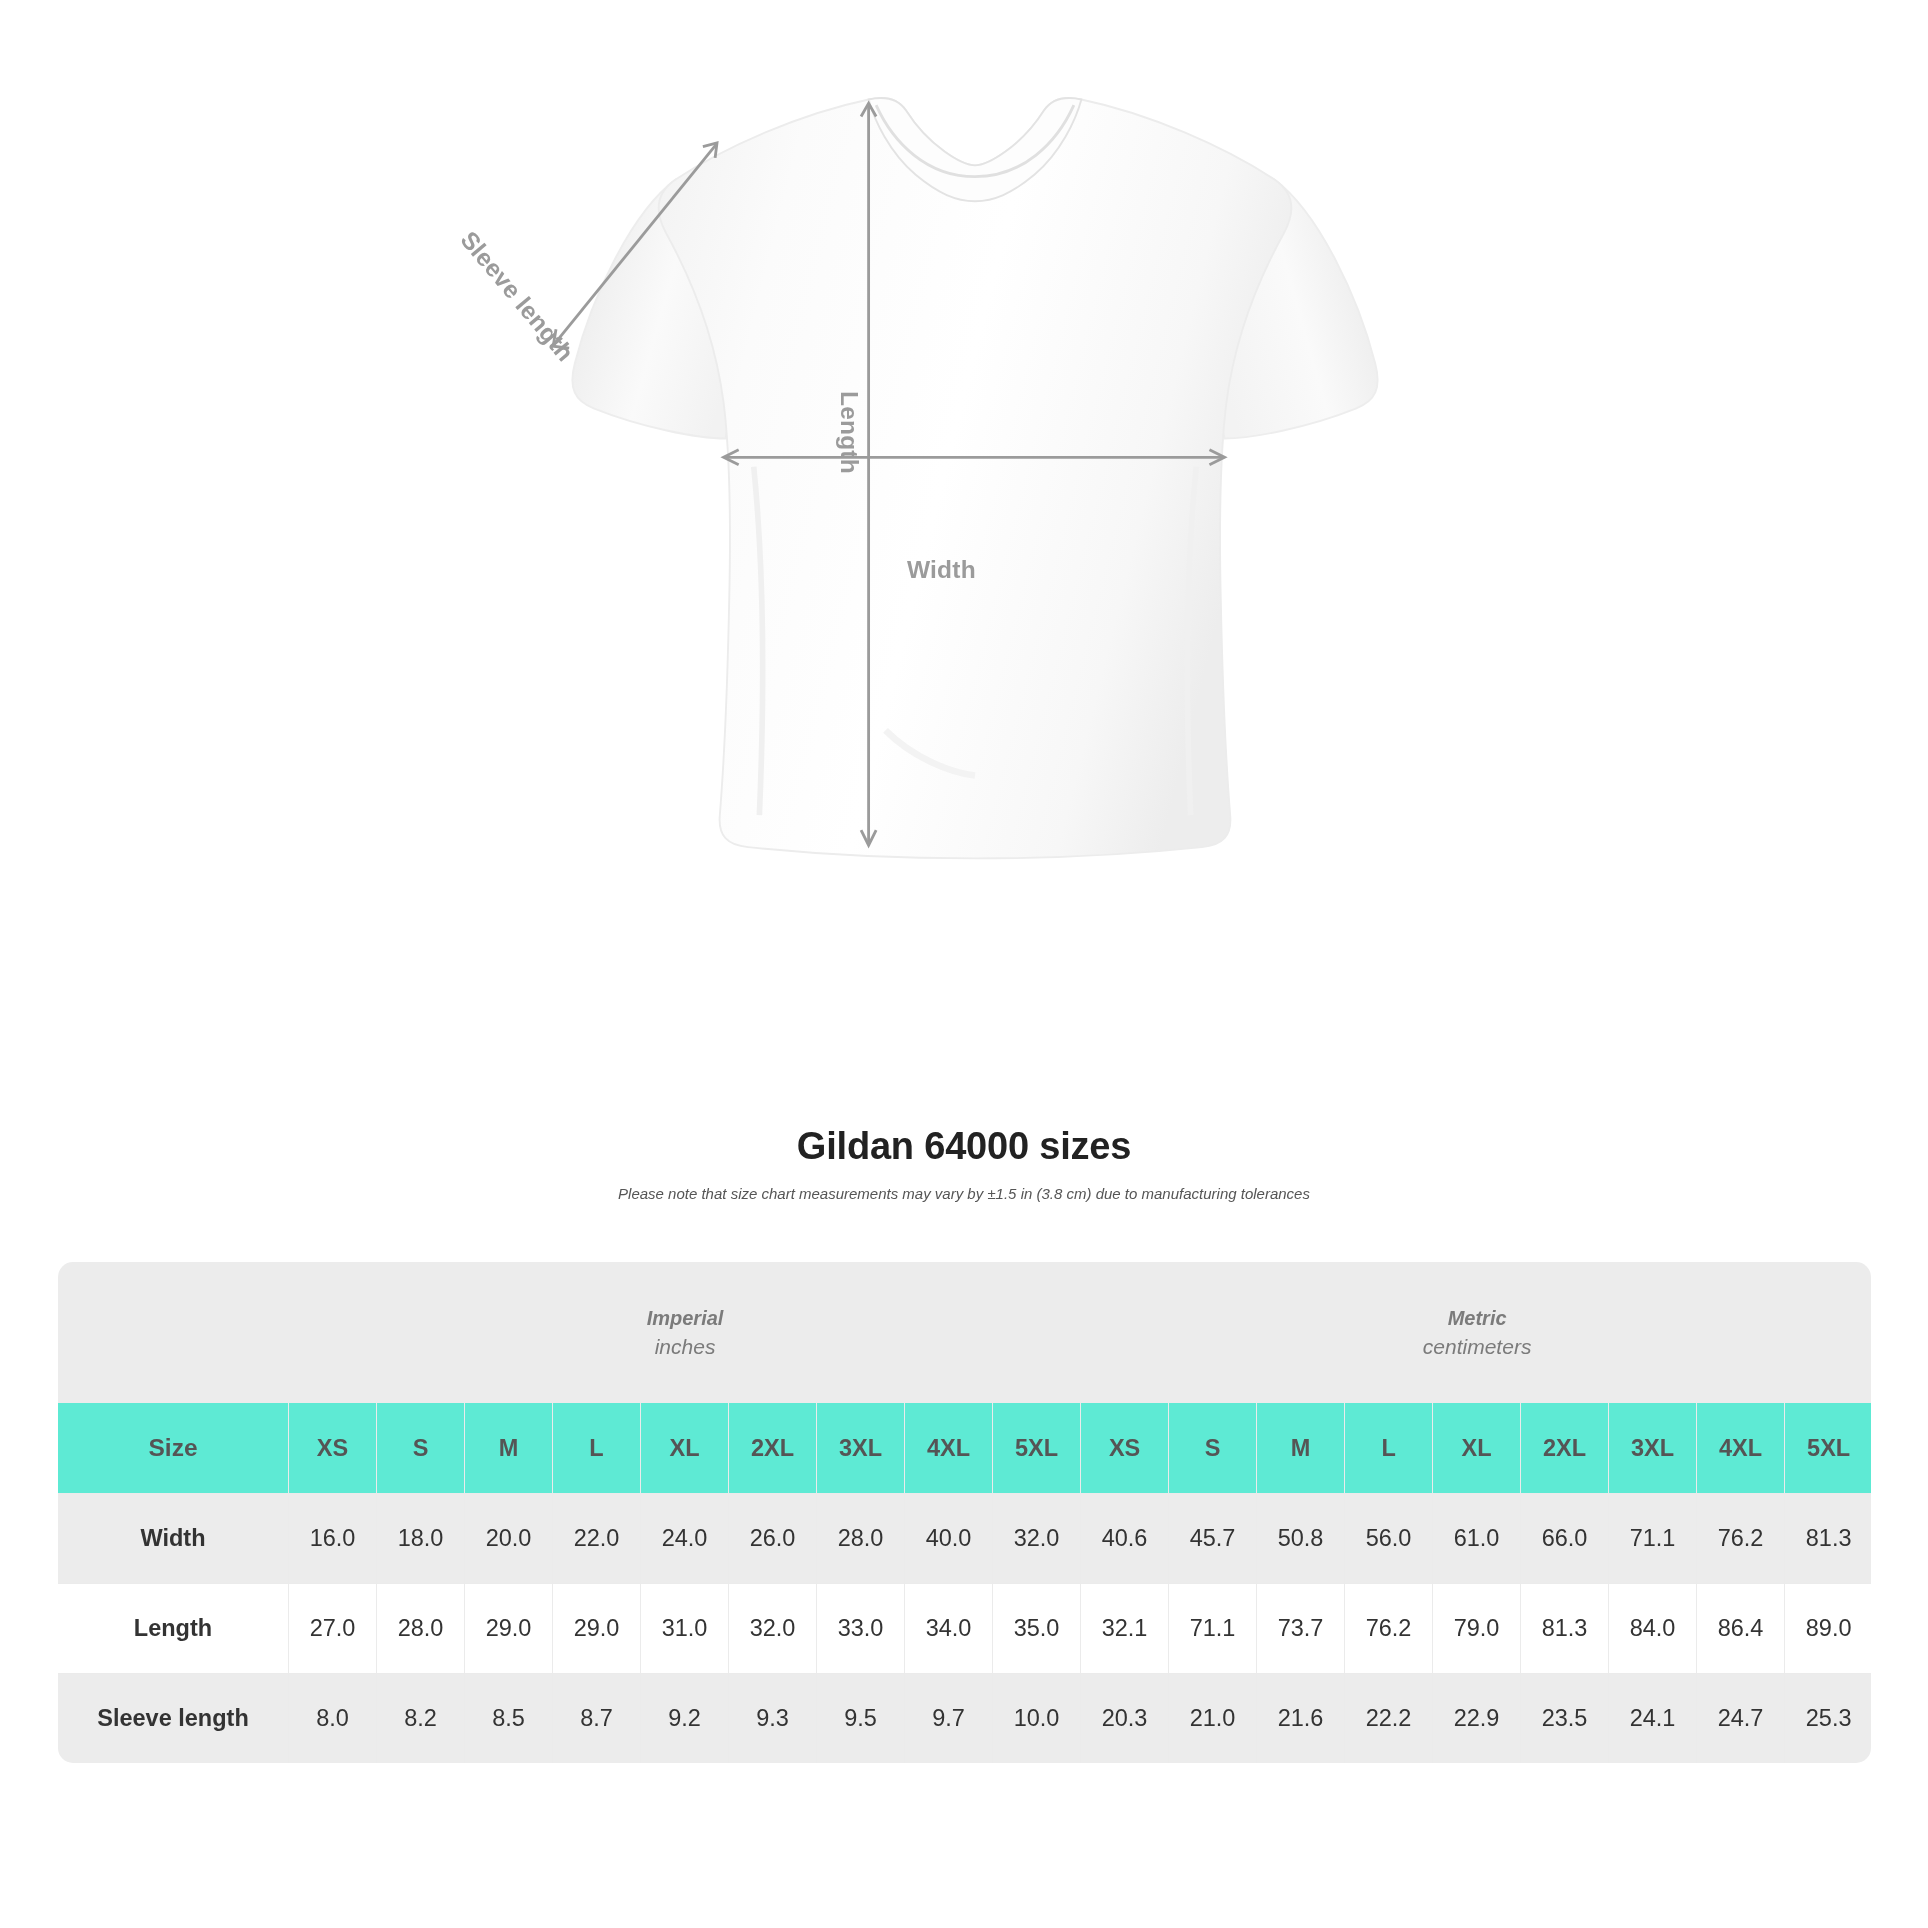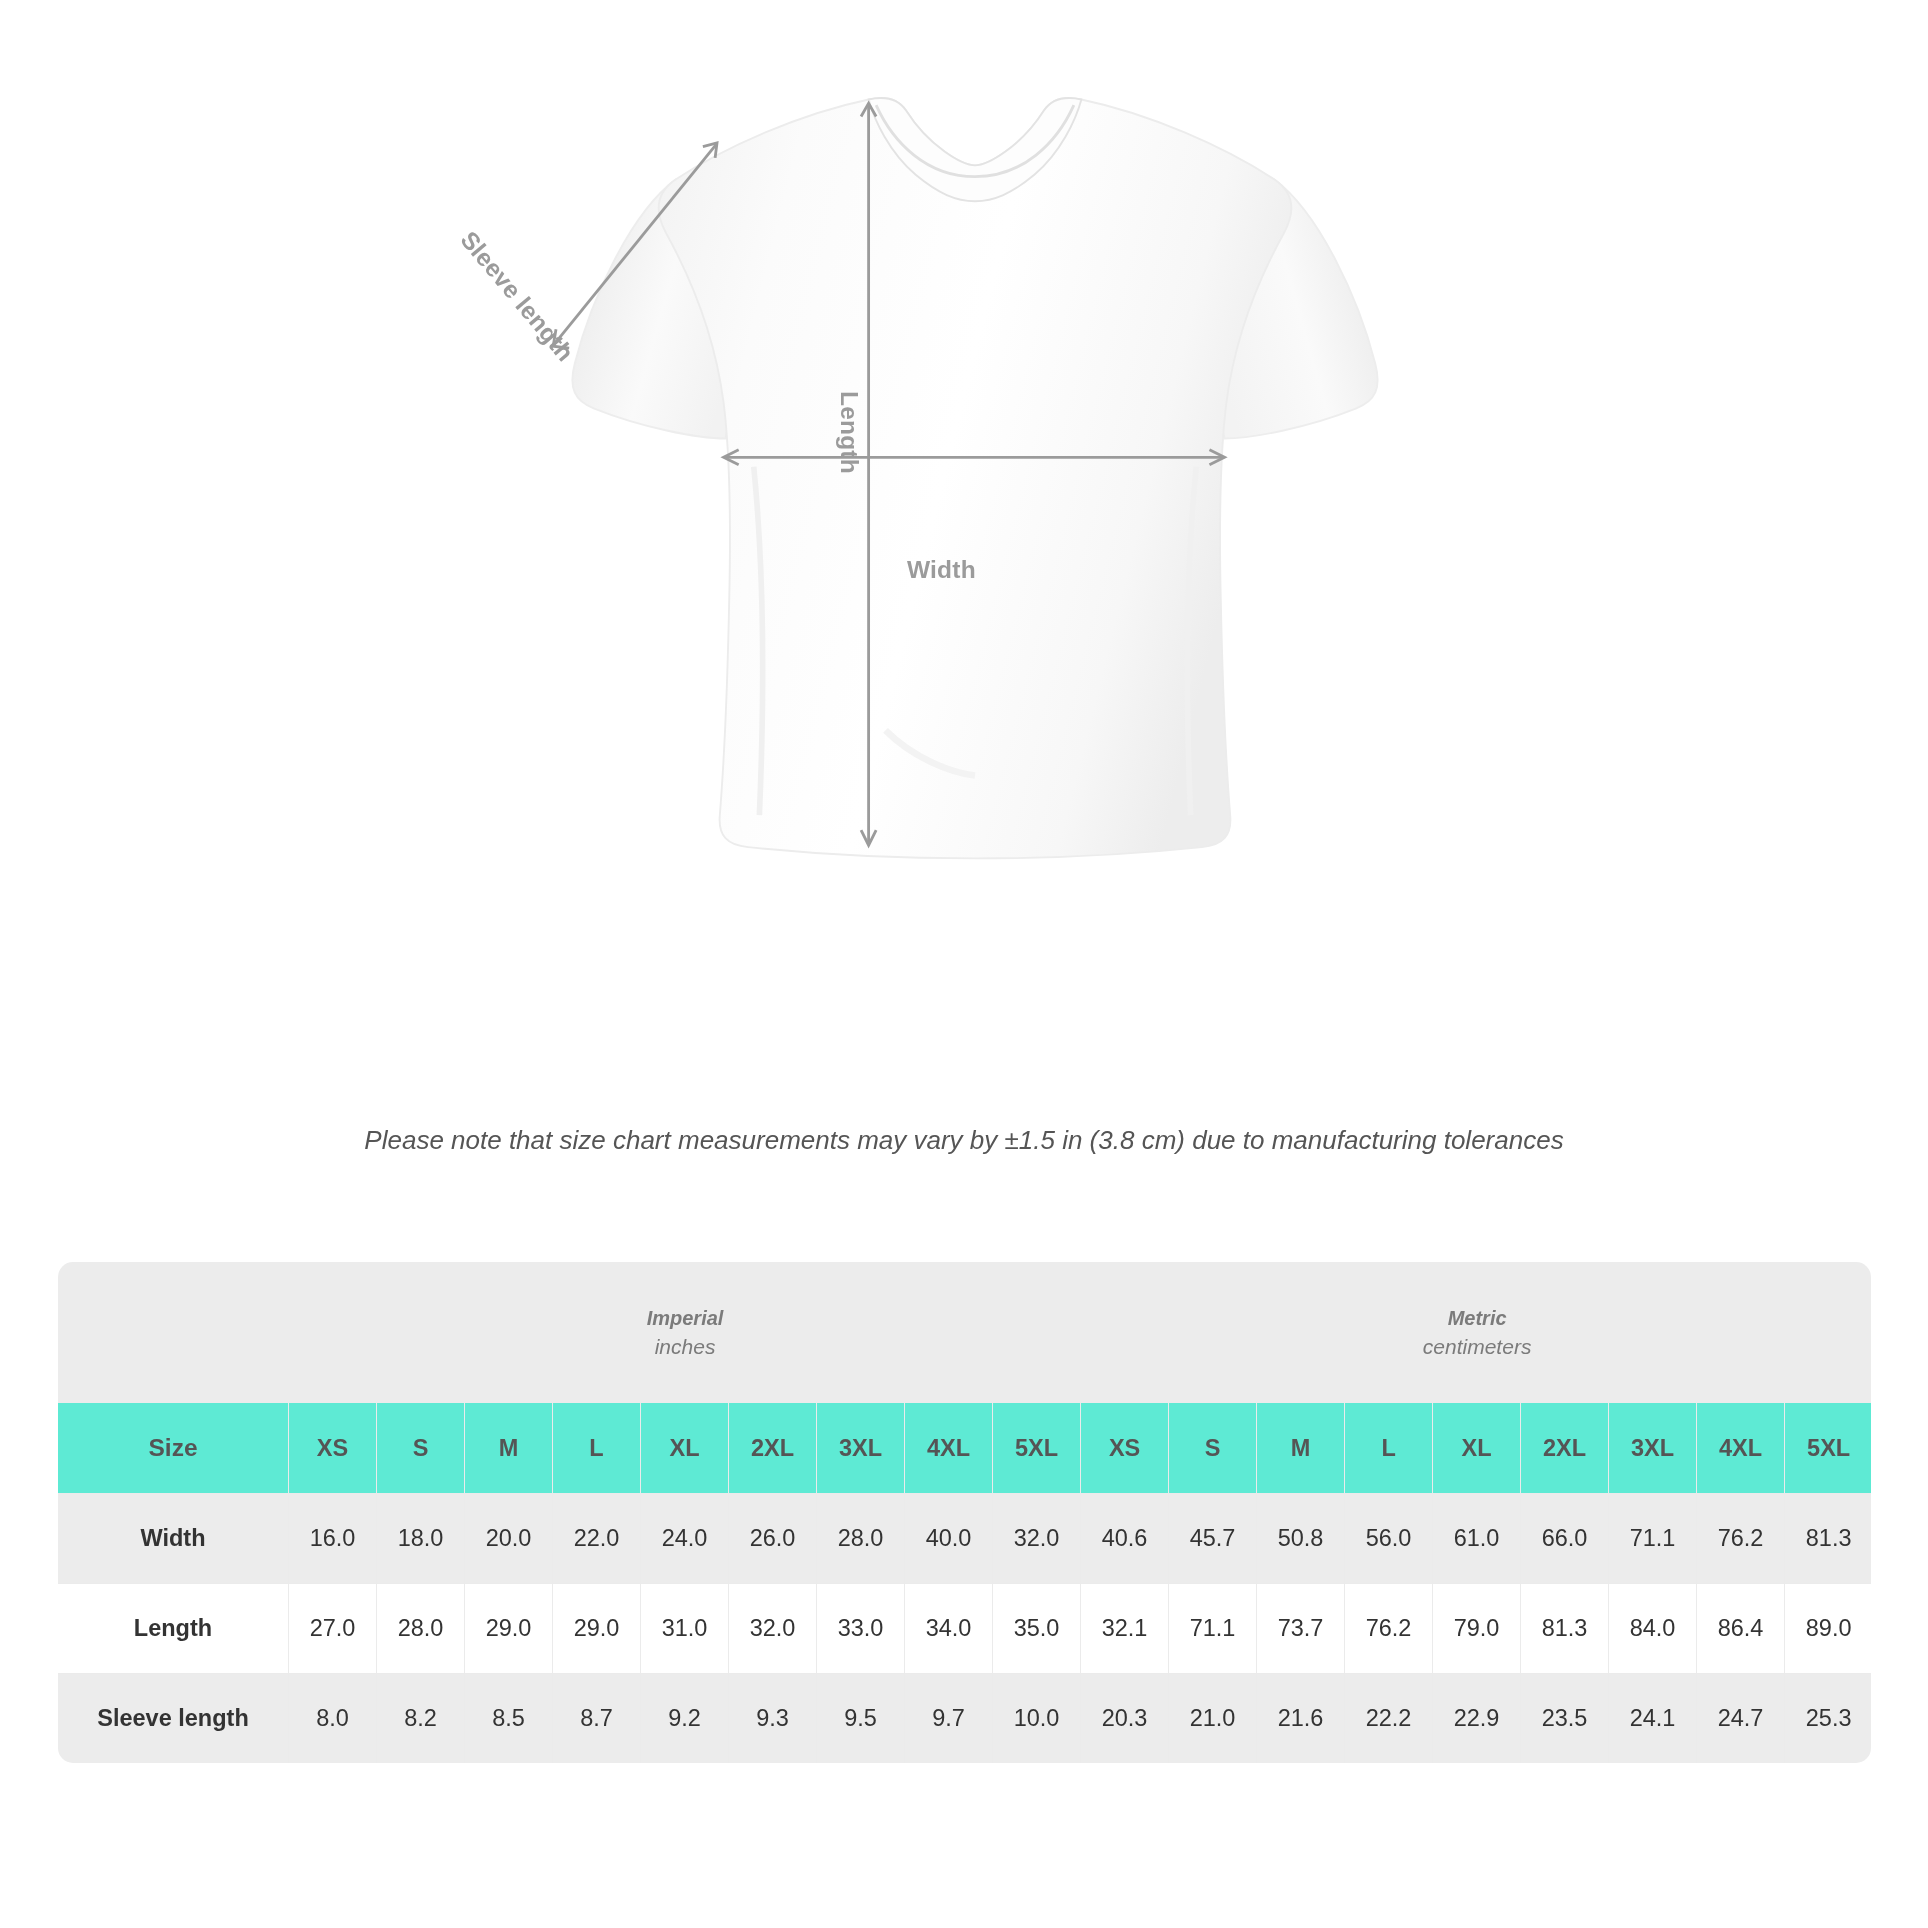--- a/index.html
+++ b/index.html
@@ -70,21 +70,21 @@
     text-align: center;
   }
   .chart-title {
     font-size: 38px;
     font-weight: bold;
     color: #222222;
     margin: 0 0 17px 0;
     letter-spacing: -0.2px;
   }
   .chart-note {
-    font-size: 26px;
+    font-size: 15px;
     font-style: italic;
     color: #555555;
     margin: 0;
   }
 
   
   .table-wrap {
     position: absolute;
     left: 58px;
     top: 1262px;
@@ -224,20 +224,21 @@
         <path d="M120,274 L117,292 L134,294" fill="none" stroke="#9b9b9b" stroke-width="3"></path>
       </svg>
     </div>
 
     <div class="dim-label label-length">Length</div>
     <div class="dim-label label-width">Width</div>
     <div class="dim-label label-sleeve">Sleeve length</div>
   </div>
 
   <div class="title-block">
+    <h1 class="chart-title">Gildan 64000 sizes</h1>
     <p class="chart-note">Please note that size chart measurements may vary by ±1.5 in (3.8 cm) due to manufacturing tolerances</p>
   </div>
 
   <div class="table-wrap">
     <table class="size-table">
       <colgroup>
         <col style="width:231px">
         <col span="18" style="width:88px">
       </colgroup>
       <tbody>

